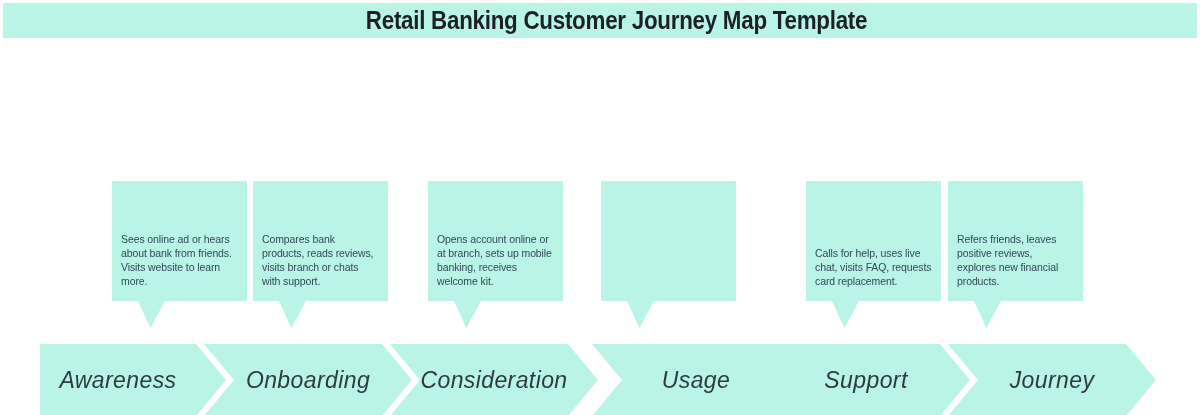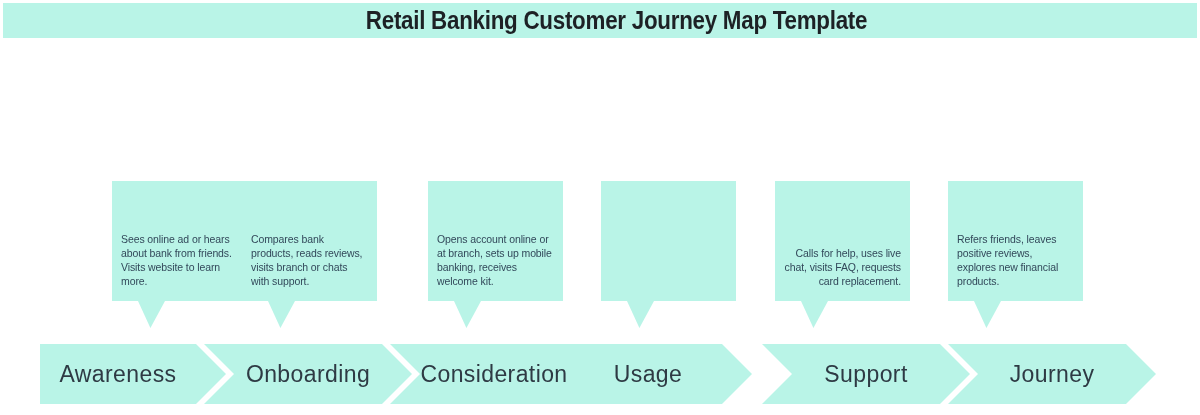--- a/index.html
+++ b/index.html
@@ -63,61 +63,62 @@
   .callout .tail {
     position: absolute;
     top: 100%;
     left: 26px;
     width: 27px;
     height: 27px;
     background: #b9f4e7;
     clip-path: polygon(0 0, 100% 0, 46% 100%);
   }
   .callout:nth-of-type(1) { left: 78px; margin-left: 34px;  }
-  .callout:nth-of-type(2) { left: 242px; }
+  .callout:nth-of-type(2) { left: 253px; }
   .callout:nth-of-type(3) { left: 428px; justify-content: flex-end; }
   .callout:nth-of-type(4) { left: 601px; }
-  .callout:nth-of-type(5) { left: 775px; text-align: right; }
+  .callout:nth-of-type(5) { left: 806px; }
   .callout:nth-of-type(6) { left: 948px; align-items: center; }
 
   
   .stage-band {
     position: absolute;
     left: 0;
     top: 344px;
     width: 1200px;
     height: 60px;
   }
   .stage {
     position: absolute;
     top: 0;
-    height: 60px;
+    height: 72px;
     background: #b9f4e7;
     display: flex;
     align-items: center;
     justify-content: center;
     box-sizing: border-box;
     clip-path: polygon(0 0, calc(100% - 30px) 0, 100% 50%, calc(100% - 30px) 100%, 0 100%, 30px 50%);
     padding: 0 30px;
+    font-style: italic;
   }
   .stage span {
     font-size: 23px;
     letter-spacing: 0.4px;
     color: #2e3a44;
     white-space: nowrap;
   }
   .stage:nth-of-type(1) {
     left: 40px;
     width: 186px;
     clip-path: polygon(0 0, calc(100% - 30px) 0, 100% 50%, calc(100% - 30px) 100%, 0 100%);
     padding: 0 30px 0 0;
   }
   .stage:nth-of-type(2) { left: 204px; width: 208px; }
   .stage:nth-of-type(3) { left: 390px; width: 208px; }
-  .stage:nth-of-type(4) { left: 544px; width: 208px; }
+  .stage:nth-of-type(4) { left: 592px; width: 208px; }
   .stage:nth-of-type(5) { left: 762px; width: 208px; }
   .stage:nth-of-type(6) { left: 948px; width: 208px; }
 </style>
 </head>
 <body>
 
 <div class="page">
 
   <header class="title-bar">
     <h1>Retail Banking Customer Journey Map Template</h1>

